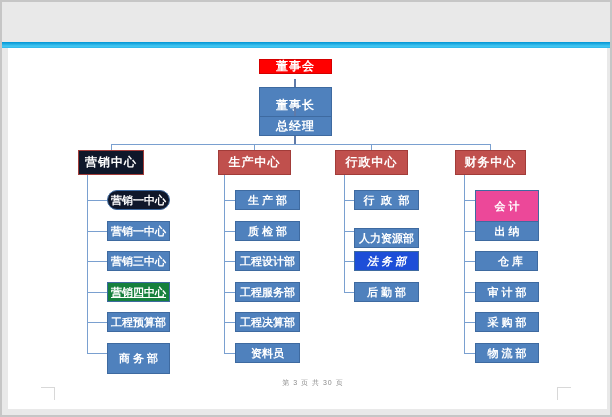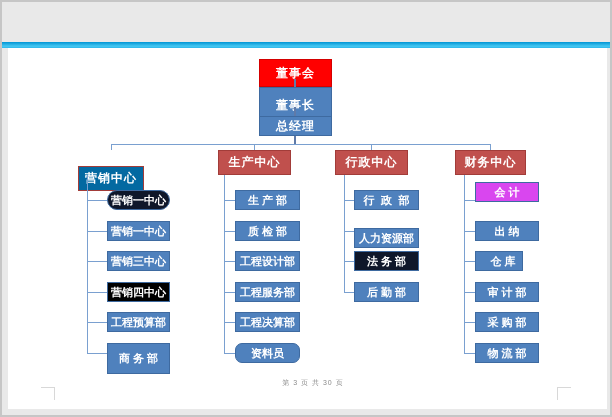--- a/index.html
+++ b/index.html
@@ -18,77 +18,77 @@
   .footer{position:absolute;left:251px;top:376px;width:120px;text-align:center;font-size:7px;color:#8a8a8a;letter-spacing:1px;white-space:nowrap;}
 </style>
 </head>
 <body>
 
 <div class="frame">
   <div class="banner-stripe"></div>
   <div class="page"></div>
 
   <div id="chart">
-      <div class="node root lg" style="left: 257px; top: 57px; width: 73px; height: 28px; background: rgb(255, 0, 0);">董事会</div>
+      <div class="node root lg" style="left: 257px; top: 57px; width: 73px; height: 15px; background: rgb(255, 0, 0);">董事会</div>
       <div class="node dept lg" style="left: 257px; top: 85px; width: 73px; height: 36px; background: rgb(79, 129, 189);">董事长</div>
       <div class="cline" style="left: 292px; top: 77px; width: 2px; height: 8px; background: rgb(95, 122, 168);"></div>
       <div class="node dept lg" style="left: 257px; top: 114px; width: 73px; height: 20px; background: rgb(79, 129, 189);">总经理</div>
       <div class="cline" style="left: 292px; top: 105px; width: 2px; height: 9px; background: rgb(95, 122, 168);"></div>
       <div class="cline" style="left: 292px; top: 134px; width: 2px; height: 9px; background: rgb(95, 122, 168);"></div>
       <div class="cline" style="left: 109px; top: 142px; width: 380px; height: 1px; background: rgb(122, 160, 208);"></div>
       <div class="cline" style="left: 109px; top: 142px; width: 1px; height: 6px; background: rgb(122, 160, 208);"></div>
       <div class="cline" style="left: 252px; top: 142px; width: 1px; height: 6px; background: rgb(122, 160, 208);"></div>
       <div class="cline" style="left: 369px; top: 142px; width: 1px; height: 6px; background: rgb(122, 160, 208);"></div>
       <div class="cline" style="left: 488px; top: 142px; width: 1px; height: 6px; background: rgb(122, 160, 208);"></div>
-      <div class="node branch lg" style="left: 76px; top: 164px; width: 66px; height: 25px; background: #0369a1;">营销中心</div>
+      <div class="node branch lg" style="left: 76px; top: 148px; width: 66px; height: 25px; background: #0f172a;">营销中心</div>
       <div class="cline" style="left: 85px; top: 173px; width: 1px; height: 179px; background: rgb(122, 160, 208);"></div>
       <div class="cline" style="left: 85px; top: 198px; width: 20px; height: 1px; background: rgb(122, 160, 208);"></div>
       <div class="node dept" style="left: 105px; top: 188px; width: 63px; height: 20px; background: #0f172a; border-radius: 10px;">营销一中心</div>
       <div class="cline" style="left: 85px; top: 229px; width: 20px; height: 1px; background: rgb(122, 160, 208);"></div>
       <div class="node dept" style="left: 105px; top: 219px; width: 63px; height: 20px; background: rgb(79, 129, 189);">营销一中心</div>
       <div class="cline" style="left: 85px; top: 259px; width: 20px; height: 1px; background: rgb(122, 160, 208);"></div>
       <div class="node dept" style="left: 105px; top: 249px; width: 63px; height: 20px; background: rgb(79, 129, 189);">营销三中心</div>
       <div class="cline" style="left: 85px; top: 290px; width: 20px; height: 1px; background: rgb(122, 160, 208);"></div>
-      <div class="node dept" style="left: 105px; top: 280px; width: 63px; height: 20px; background: #000000;">营销四中心</div>
+      <div class="node dept" style="left: 105px; top: 280px; width: 63px; height: 20px; background: #15803d; text-decoration: underline;">营销四中心</div>
       <div class="cline" style="left: 85px; top: 320px; width: 20px; height: 1px; background: rgb(122, 160, 208);"></div>
       <div class="node dept" style="left: 105px; top: 310px; width: 63px; height: 20px; background: rgb(79, 129, 189);">工程预算部</div>
       <div class="cline" style="left: 85px; top: 351px; width: 20px; height: 1px; background: rgb(122, 160, 208);"></div>
       <div class="node dept" style="left: 105px; top: 341px; width: 63px; height: 31px; background: rgb(79, 129, 189);">商 务 部</div>
       <div class="node branch lg" style="left: 216px; top: 148px; width: 73px; height: 25px; background: rgb(192, 80, 77);">生产中心</div>
       <div class="cline" style="left: 222px; top: 173px; width: 1px; height: 179px; background: rgb(122, 160, 208);"></div>
       <div class="cline" style="left: 222px; top: 198px; width: 11px; height: 1px; background: rgb(122, 160, 208);"></div>
       <div class="node dept" style="left: 233px; top: 188px; width: 65px; height: 20px; background: rgb(79, 129, 189);">生 产 部</div>
       <div class="cline" style="left: 222px; top: 229px; width: 11px; height: 1px; background: rgb(122, 160, 208);"></div>
       <div class="node dept" style="left: 233px; top: 219px; width: 65px; height: 20px; background: rgb(79, 129, 189);">质 检 部</div>
       <div class="cline" style="left: 222px; top: 259px; width: 11px; height: 1px; background: rgb(122, 160, 208);"></div>
       <div class="node dept" style="left: 233px; top: 249px; width: 65px; height: 20px; background: rgb(79, 129, 189);">工程设计部</div>
       <div class="cline" style="left: 222px; top: 290px; width: 11px; height: 1px; background: rgb(122, 160, 208);"></div>
       <div class="node dept" style="left: 233px; top: 280px; width: 65px; height: 20px; background: rgb(79, 129, 189);">工程服务部</div>
       <div class="cline" style="left: 222px; top: 320px; width: 11px; height: 1px; background: rgb(122, 160, 208);"></div>
       <div class="node dept" style="left: 233px; top: 310px; width: 65px; height: 20px; background: rgb(79, 129, 189);">工程决算部</div>
       <div class="cline" style="left: 222px; top: 351px; width: 11px; height: 1px; background: rgb(122, 160, 208);"></div>
-      <div class="node dept" style="left: 233px; top: 341px; width: 65px; height: 20px; background: rgb(79, 129, 189); border-radius: 7px;">资料员</div>
+      <div class="node dept" style="left: 233px; top: 341px; width: 65px; height: 20px; background: rgb(79, 129, 189);">资料员</div>
       <div class="node branch lg" style="left: 333px; top: 148px; width: 73px; height: 25px; background: rgb(192, 80, 77);">行政中心</div>
       <div class="cline" style="left: 342px; top: 173px; width: 1px; height: 118px; background: rgb(122, 160, 208);"></div>
       <div class="cline" style="left: 342px; top: 198px; width: 10px; height: 1px; background: rgb(122, 160, 208);"></div>
       <div class="node dept" style="left: 352px; top: 188px; width: 65px; height: 20px; background: rgb(79, 129, 189); font-family: Liberation Mono, monospace;">行 政 部</div>
       <div class="cline" style="left: 342px; top: 229px; width: 10px; height: 1px; background: rgb(122, 160, 208);"></div>
       <div class="node dept" style="left: 352px; top: 219px; width: 65px; height: 20px; background: rgb(79, 129, 189); margin-top: 7px;">人力资源部</div>
       <div class="cline" style="left: 342px; top: 259px; width: 10px; height: 1px; background: rgb(122, 160, 208);"></div>
-      <div class="node dept" style="left: 352px; top: 249px; width: 65px; height: 20px; background: #0f172a;">法 务 部</div>
+      <div class="node dept" style="left: 352px; top: 249px; width: 65px; height: 20px; background: #1d4ed8; font-style: italic;">法 务 部</div>
       <div class="cline" style="left: 342px; top: 290px; width: 10px; height: 1px; background: rgb(122, 160, 208);"></div>
       <div class="node dept" style="left: 352px; top: 280px; width: 65px; height: 20px; background: rgb(79, 129, 189);">后 勤 部</div>
       <div class="node branch lg" style="left: 453px; top: 148px; width: 71px; height: 25px; background: rgb(192, 80, 77);">财务中心</div>
       <div class="cline" style="left: 462px; top: 173px; width: 1px; height: 179px; background: rgb(122, 160, 208);"></div>
       <div class="cline" style="left: 462px; top: 198px; width: 11px; height: 1px; background: rgb(122, 160, 208);"></div>
-      <div class="node dept" style="left: 473px; top: 180px; width: 64px; height: 20px; background: #d946ef;">会 计</div>
+      <div class="node dept" style="left: 473px; top: 188px; width: 64px; height: 32px; background: #ec4899;">会 计</div>
       <div class="cline" style="left: 462px; top: 229px; width: 11px; height: 1px; background: rgb(122, 160, 208);"></div>
       <div class="node dept" style="left: 473px; top: 219px; width: 64px; height: 20px; background: rgb(79, 129, 189); text-align: right;">出 纳</div>
       <div class="cline" style="left: 462px; top: 259px; width: 11px; height: 1px; background: rgb(122, 160, 208);"></div>
-      <div class="node dept" style="left: 473px; top: 249px; width: 48px; height: 20px; background: rgb(79, 129, 189); padding-left: 8px;">仓 库</div>
+      <div class="node dept" style="left: 473px; top: 249px; width: 63px; height: 20px; background: rgb(79, 129, 189); padding-left: 8px;">仓 库</div>
       <div class="cline" style="left: 462px; top: 290px; width: 11px; height: 1px; background: rgb(122, 160, 208);"></div>
       <div class="node dept" style="left: 473px; top: 280px; width: 64px; height: 20px; background: rgb(79, 129, 189);">审 计 部</div>
       <div class="cline" style="left: 462px; top: 320px; width: 11px; height: 1px; background: rgb(122, 160, 208);"></div>
       <div class="node dept" style="left: 473px; top: 310px; width: 64px; height: 20px; background: rgb(79, 129, 189);">采 购 部</div>
       <div class="cline" style="left: 462px; top: 351px; width: 11px; height: 1px; background: rgb(122, 160, 208);"></div>
       <div class="node dept" style="left: 473px; top: 341px; width: 64px; height: 20px; background: rgb(79, 129, 189);">物 流 部</div>
     </div>
 
   <div class="crop" style="left:39px;top:385px;width:14px;height:1px;"></div>
   <div class="crop" style="left:52px;top:385px;width:1px;height:13px;"></div>

